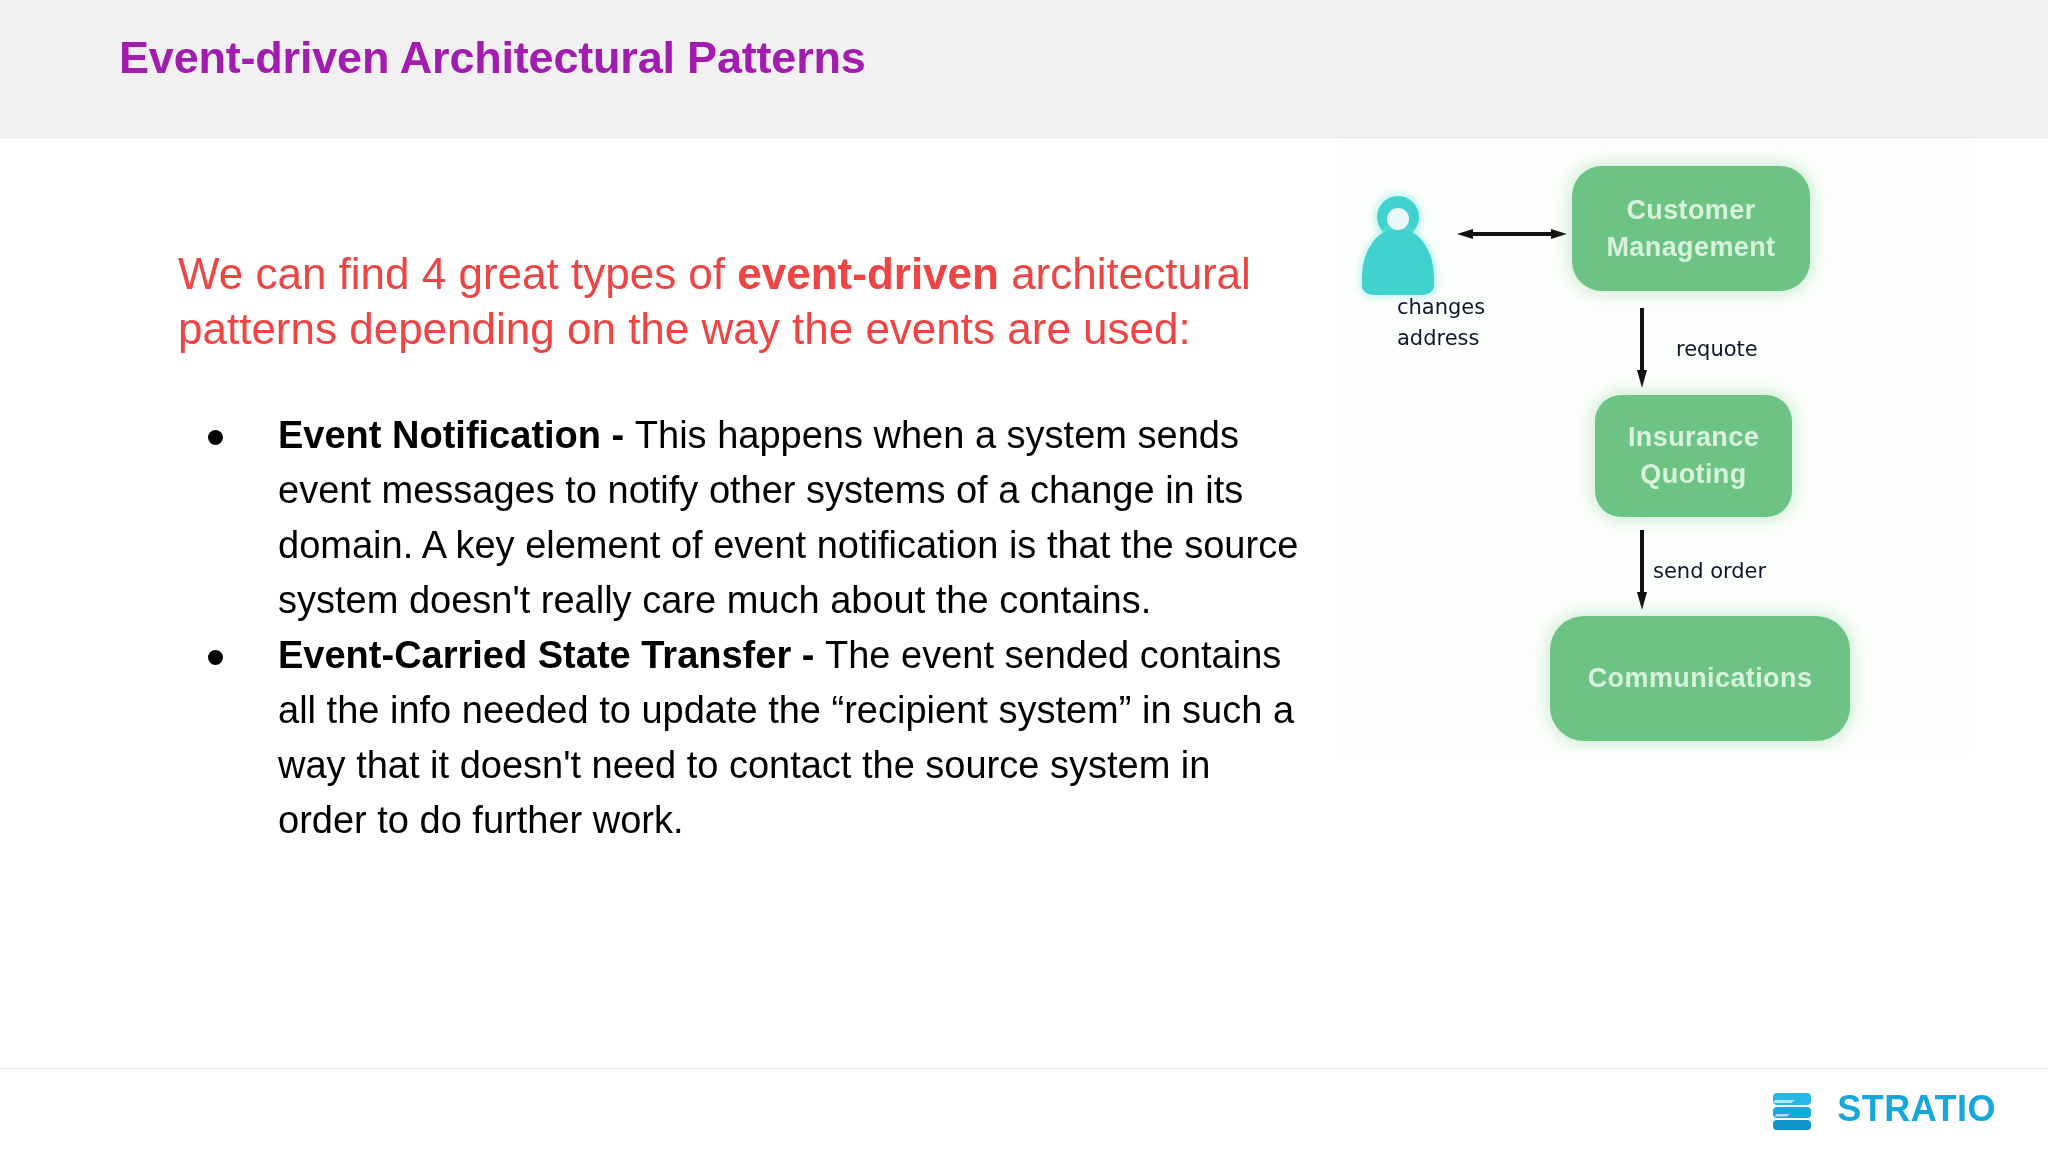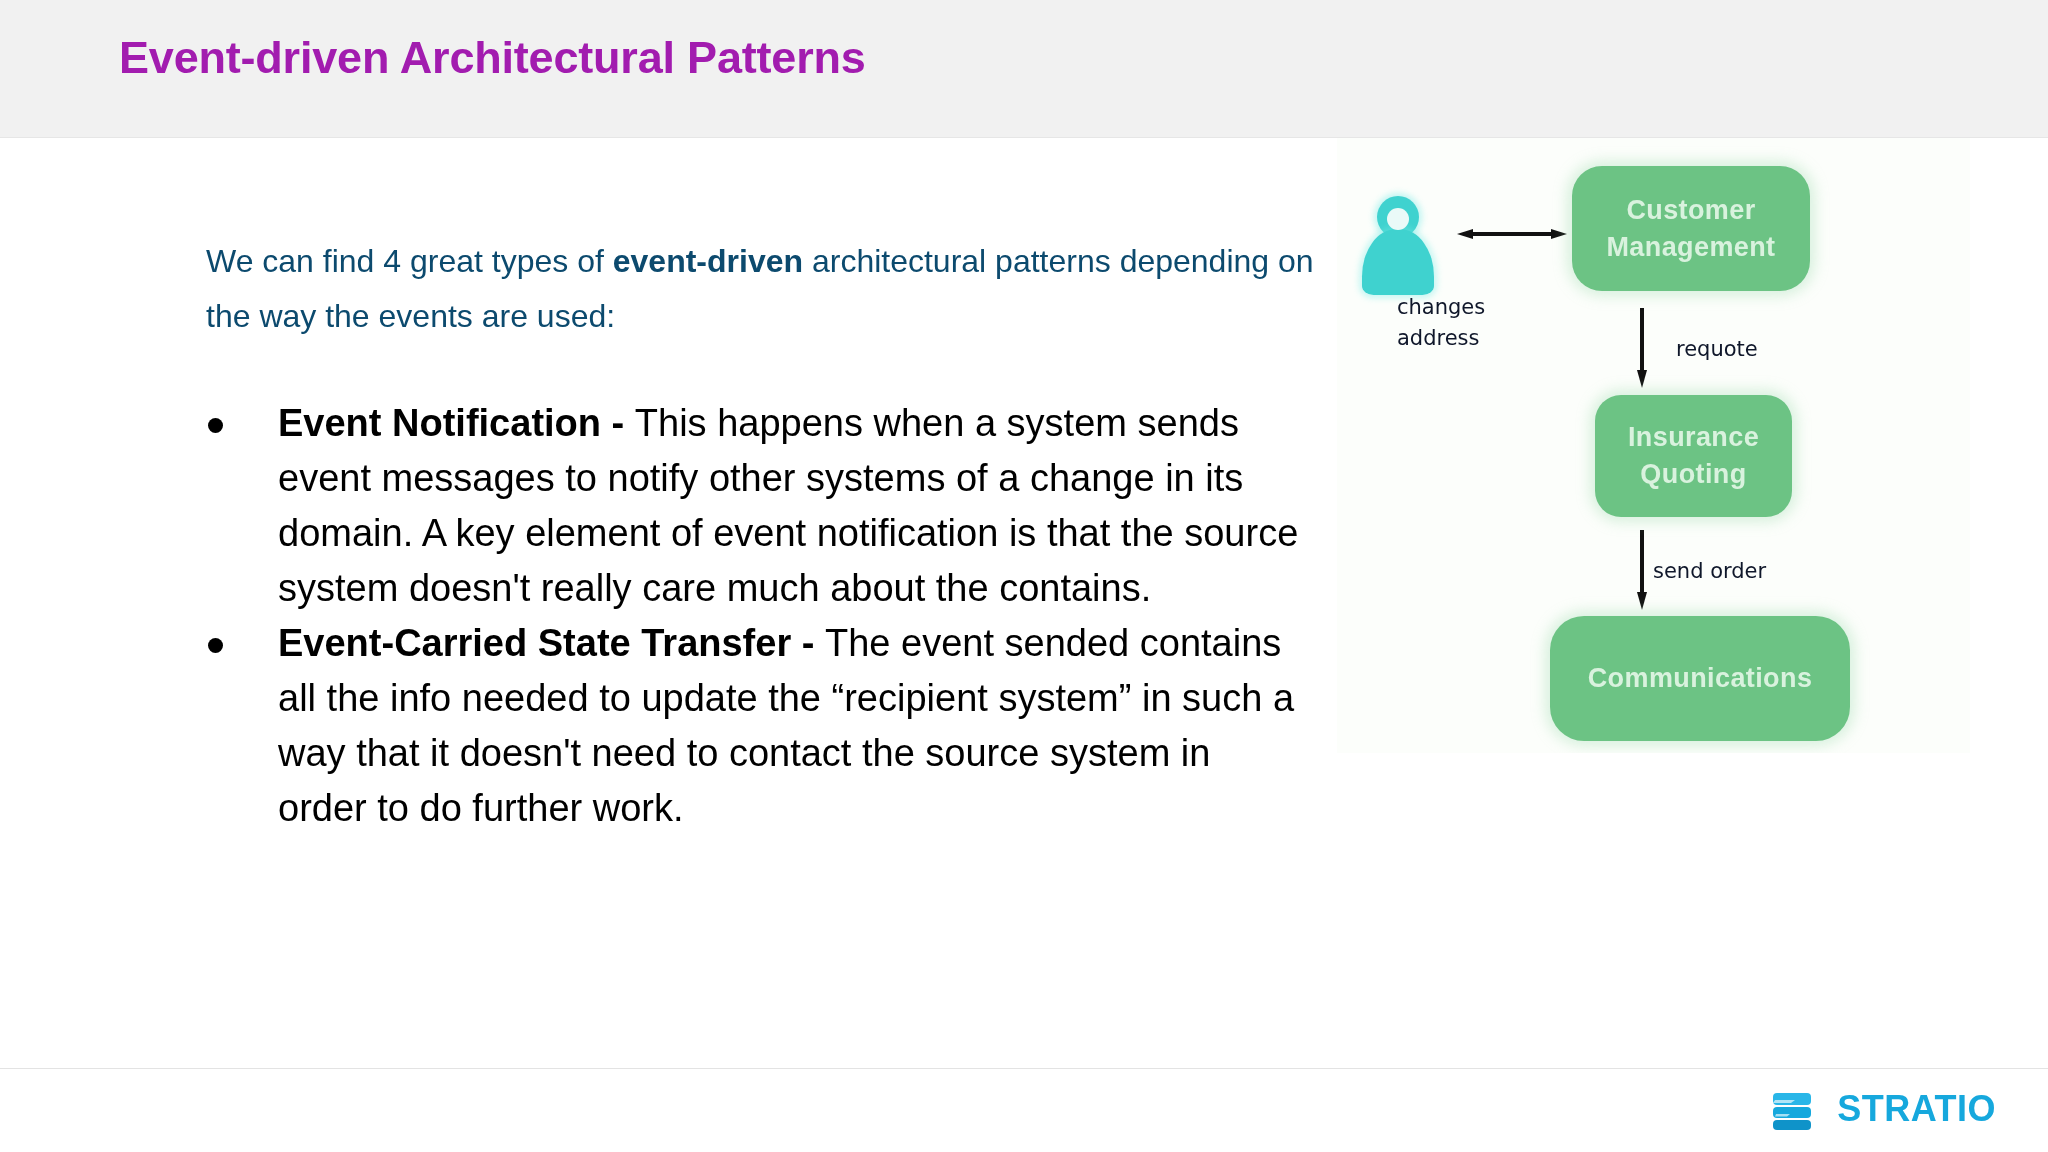--- a/index.html
+++ b/index.html
@@ -53,25 +53,24 @@
   }
 
   .text-col {
     position: absolute;
     left: 178px;
     top: 64px;
     width: 1150px;
   }
 
   .intro {
-    font-size: 32px;
+    font-size: 44px;
     line-height: 55px;
-    color: #0c4a6e;
+    color: #ef4444;
     width: 1130px;
-    margin-left: 28px;
   }
   .intro b { font-weight: bold; }
 
   .bullets {
     margin: 0;
     padding: 0;
     list-style: none;
   }
   .bullet {
     position: relative;

